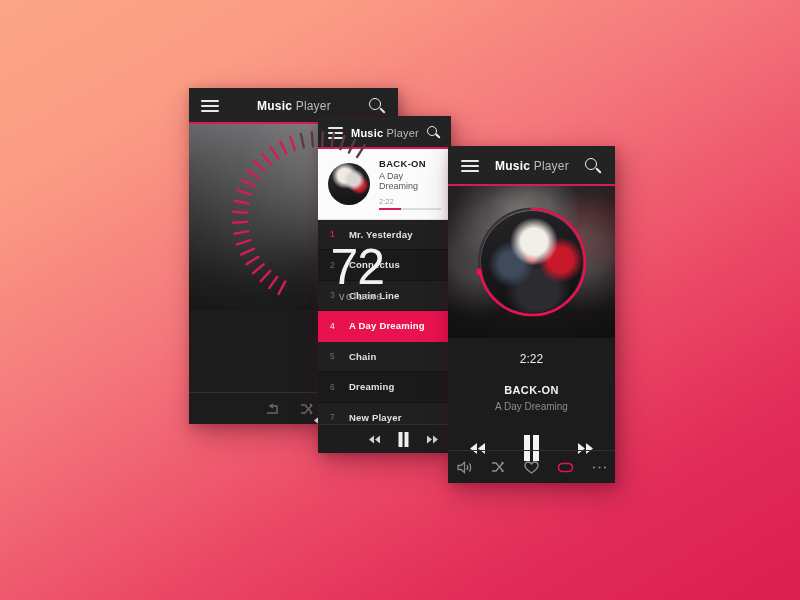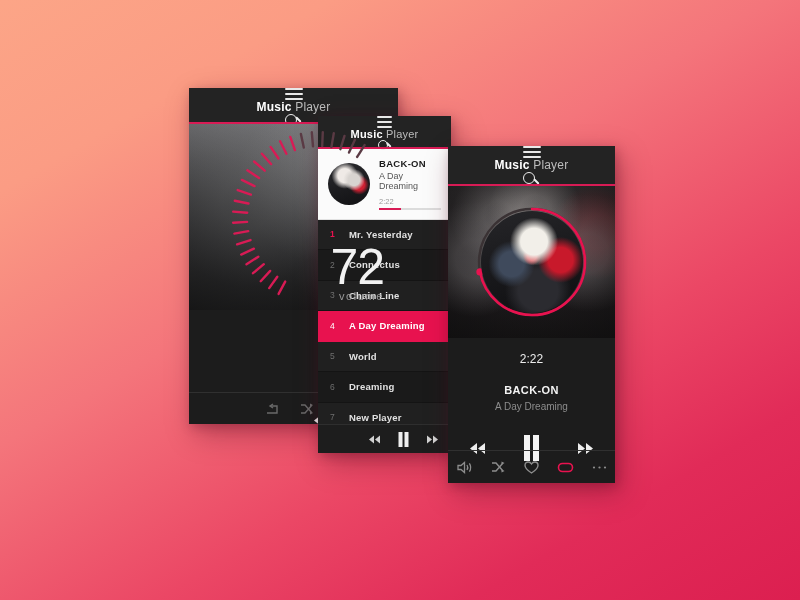--- a/index.html
+++ b/index.html
@@ -20,21 +20,20 @@
     box-shadow: 6px 10px 26px rgba(90, 10, 35, 0.38), 2px 3px 10px rgba(80,0,30,0.25);
   }
 
   .topbar {
     position: relative;
     background: #232323;
     display: flex;
     align-items: center;
     justify-content: space-between;
     padding: 0 12px;
-    flex-direction: column;
   }
   .topbar::after {
     content: "";
     position: absolute;
     left: 0; right: 0; bottom: 0;
     height: 2px;
     background: #D81B55;
   }
   .brand { font-size: 12px; color: #bdbdbd; letter-spacing: .2px; white-space: nowrap; }
   .brand b { color: #ffffff; font-weight: bold; }
@@ -343,21 +342,21 @@
         <li class="track">
           <span class="num">3</span>
           <span class="nm">Chain Line</span>
         </li>
         <li class="track alt active">
           <span class="num">4</span>
           <span class="nm">A Day Dreaming</span>
         </li>
         <li class="track">
           <span class="num">5</span>
-          <span class="nm">World</span>
+          <span class="nm">Chain</span>
         </li>
         <li class="track alt">
           <span class="num">6</span>
           <span class="nm">Dreaming</span>
         </li>
         <li class="track">
           <span class="num">7</span>
           <span class="nm">New Player</span>
         </li>
       </ul>

